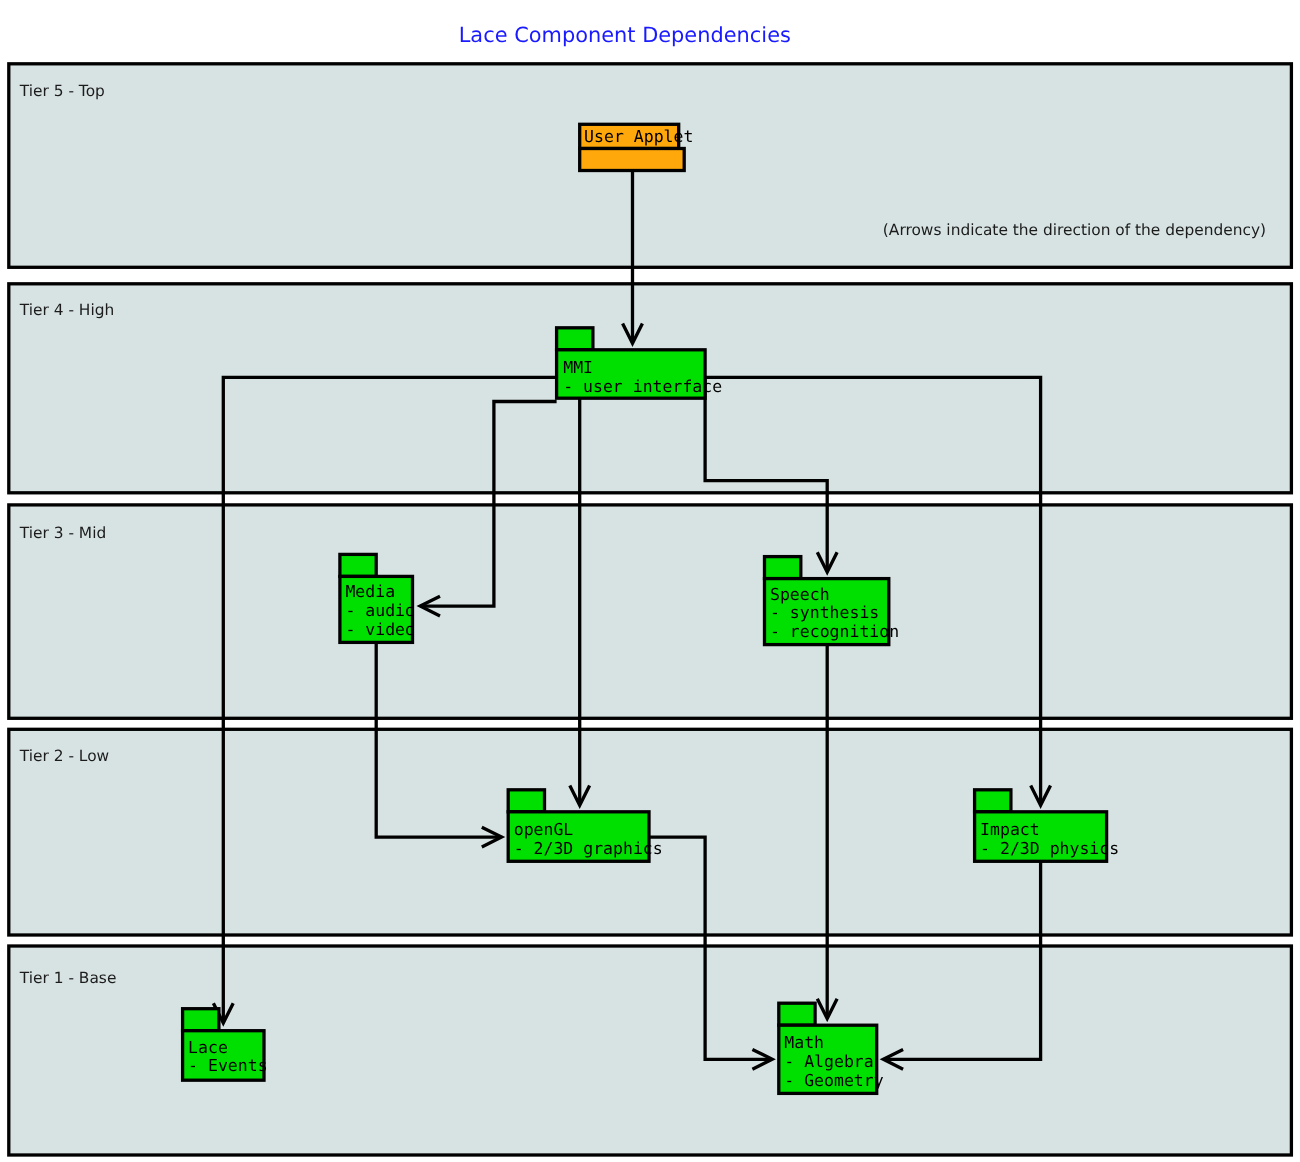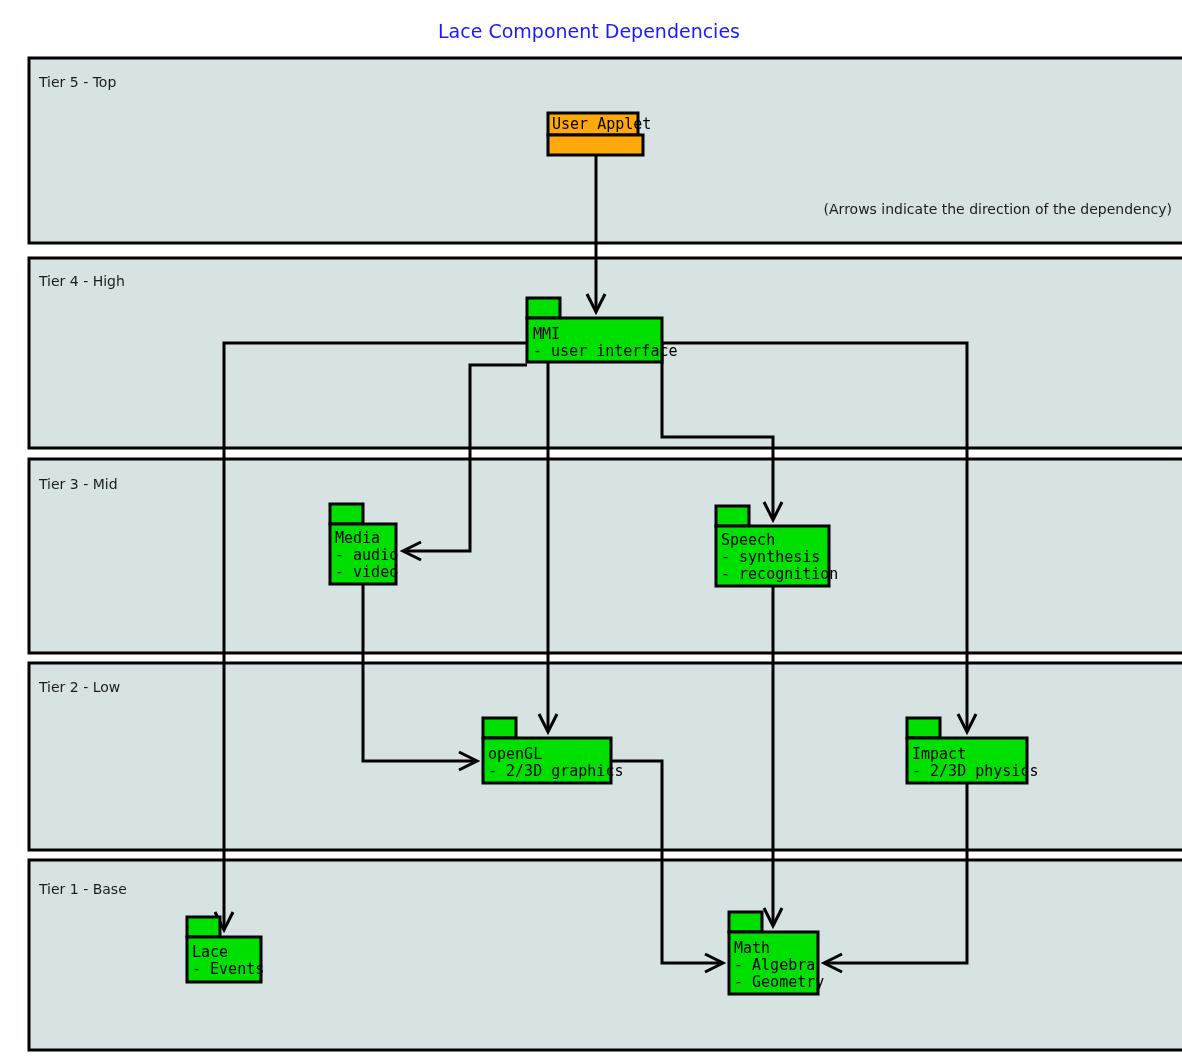--- a/index.html
+++ b/index.html
@@ -11,21 +11,20 @@
   body {
     width: 1182px;
     height: 1056px;
     font-family: "DejaVu Sans", "Liberation Sans", sans-serif;
     overflow: hidden;
   }
   #diagram-root {
     position: relative;
     width: 984px;
     height: 1056px;
-    margin-left: 21px;
   }
   svg#diagram-svg {
     display: block;
     width: 1182px;
     height: 1056px;
   }
   .diagram-title {
     font-family: "DejaVu Sans", "Liberation Sans", sans-serif;
     font-size: 19px;
     fill: #1a1aff;

